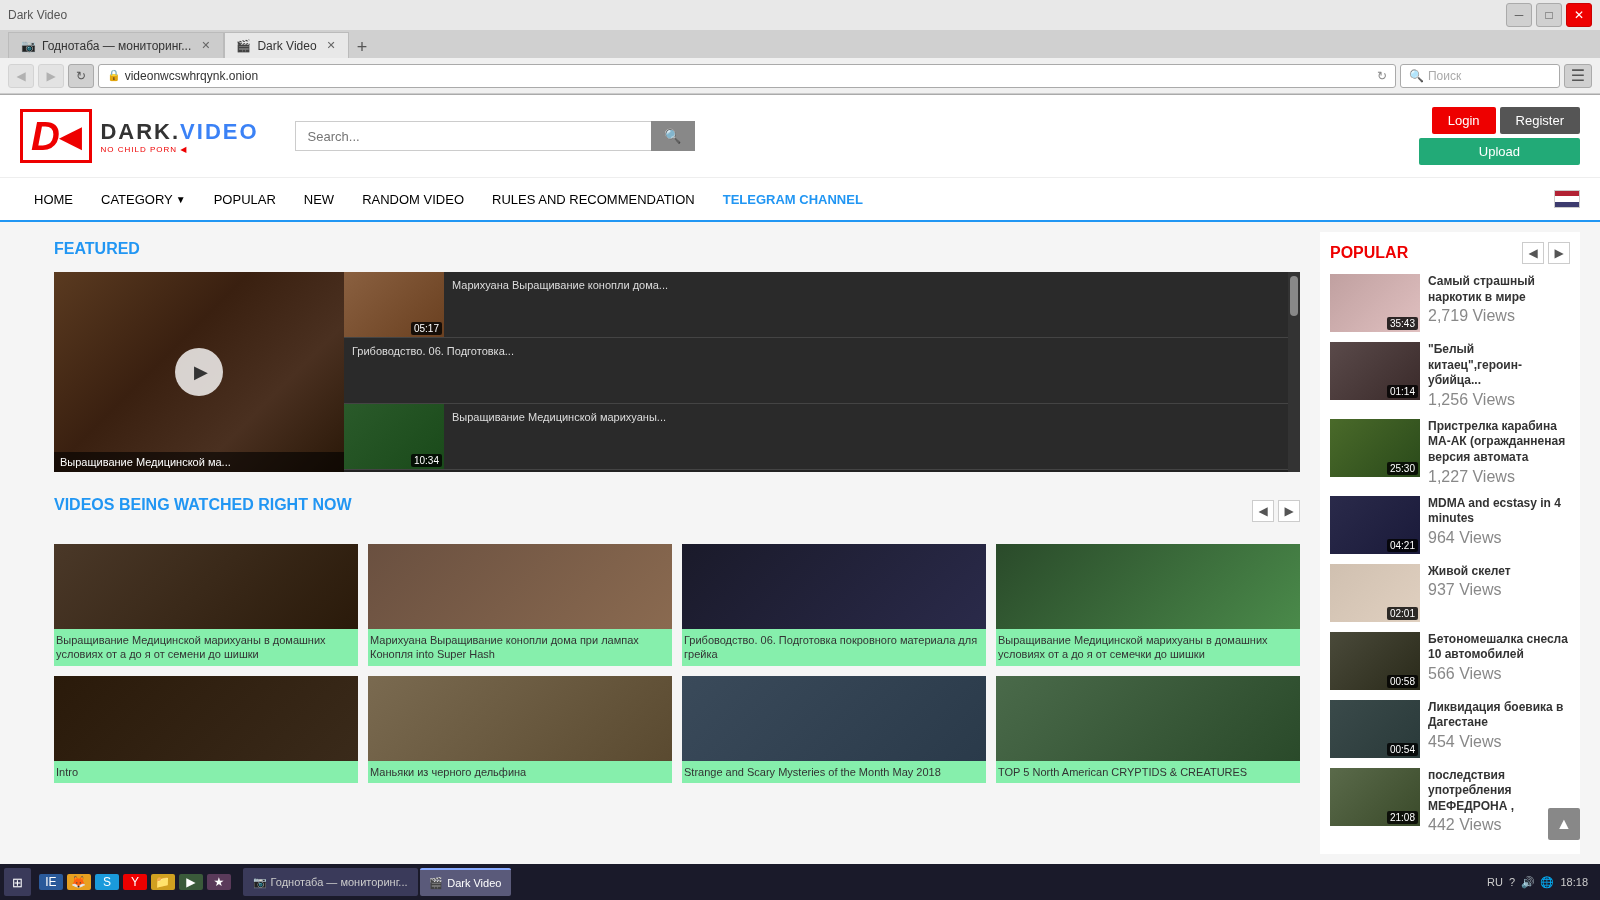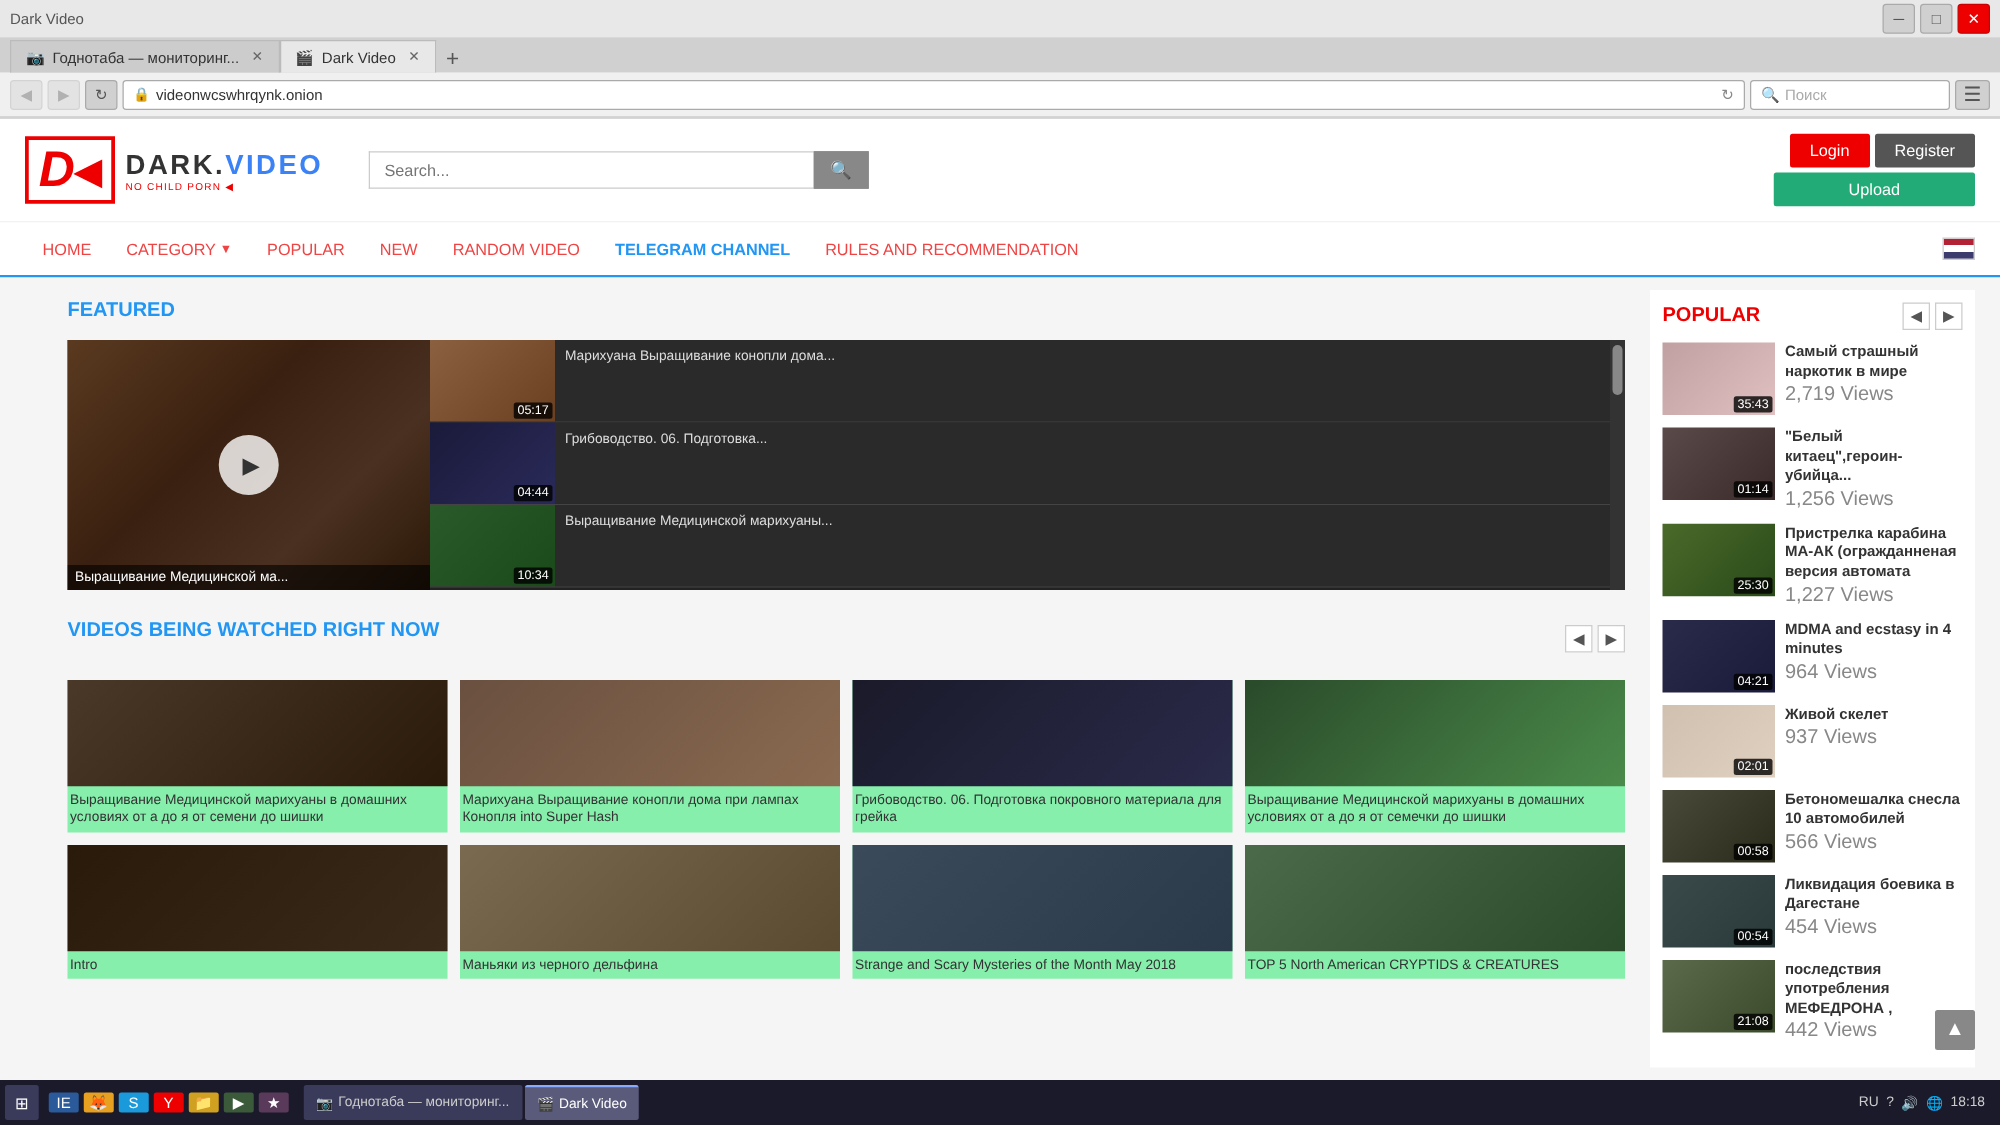--- a/index.html
+++ b/index.html
@@ -31,21 +31,21 @@
     .search-input { flex: 1; border: 1px solid #ccc; padding: 6px 12px; font-size: 13px; border-right: none; outline: none; }
     .search-btn { background: #888; border: 1px solid #888; padding: 6px 12px; color: white; cursor: pointer; font-size: 14px; }
     .header-actions { margin-left: auto; display: flex; flex-direction: column; align-items: flex-end; gap: 4px; }
     .auth-btns { display: flex; gap: 4px; }
     .btn-login { background: #e00; color: white; border: none; padding: 6px 16px; font-size: 13px; cursor: pointer; border-radius: 2px; }
     .btn-register { background: #555; color: white; border: none; padding: 6px 16px; font-size: 13px; cursor: pointer; border-radius: 2px; }
     .btn-upload { background: #2a7; color: white; border: none; padding: 6px 60px; font-size: 13px; cursor: pointer; border-radius: 2px; }
 
     
     .site-nav { display: flex; align-items: center; padding: 0 20px; background: white; border-bottom: 2px solid #2196f3; height: 44px; gap: 0; }
-    .nav-item { padding: 0 14px; height: 44px; display: flex; align-items: center; font-size: 13px; color: #ef4444; cursor: pointer; text-decoration: none; font-weight: 500; }
+    .nav-item { padding: 0 14px; height: 44px; display: flex; align-items: center; font-size: 13px; color: #000000; cursor: pointer; text-decoration: none; font-weight: 500; }
     .nav-item.telegram { color: #2196f3; font-weight: bold; }
     .nav-item .arrow { font-size: 10px; margin-left: 3px; }
     .nav-flag { margin-left: auto; width: 26px; height: 18px; background: linear-gradient(to bottom, #b22234 33%, white 33%, white 66%, #3c3b6e 66%); border: 1px solid #ccc; }
 
     
     .main-layout { display: flex; padding: 10px 20px; gap: 20px; background: #f5f5f5; }
     .left-sidebar { width: 14px; background: #f5f5f5; }
     .content-area { flex: 1; }
     .right-sidebar { width: 260px; }
 
@@ -197,22 +197,22 @@
 
     <nav class="site-nav">
       <a class="nav-item">HOME</a>
       <a class="nav-item">
         <span>CATEGORY</span>
         <span class="arrow">▼</span>
       </a>
       <a class="nav-item">POPULAR</a>
       <a class="nav-item">NEW</a>
       <a class="nav-item">RANDOM VIDEO</a>
+      <a class="nav-item">RULES AND RECOMMENDATION</a>
       <a class="nav-item telegram">TELEGRAM CHANNEL</a>
-      <a class="nav-item">RULES AND RECOMMENDATION</a>
       <div class="nav-flag"></div>
     </nav>
 
     <div class="main-layout">
 
       <div class="left-sidebar"></div>
 
       <div class="content-area">
 
         <div>
@@ -233,24 +233,20 @@
               <div class="featured-item">
                 <div class="featured-item-thumb thumb-1">
                   <div style="width:100%;height:100%;background:linear-gradient(135deg,#8a6040 0%,#6a4020 100%);"></div>
                   <span class="thumb-duration">05:17</span>
                 </div>
                 <div class="featured-item-info">
                   <div class="featured-item-title">Марихуана Выращивание конопли дома...</div>
                 </div>
               </div>
               <div class="featured-item">
-                <div class="featured-item-thumb thumb-2">
-                  <div style="width:100%;height:100%;background:linear-gradient(135deg,#1a1a3a 0%,#2a2a5a 100%);"></div>
-                  <span class="thumb-duration">04:44</span>
-                </div>
                 <div class="featured-item-info">
                   <div class="featured-item-title">Грибоводство. 06. Подготовка...</div>
                 </div>
               </div>
               <div class="featured-item">
                 <div class="featured-item-thumb thumb-3">
                   <div style="width:100%;height:100%;background:linear-gradient(135deg,#2a5a2a 0%,#1a4a1a 100%);"></div>
                   <span class="thumb-duration">10:34</span>
                 </div>
                 <div class="featured-item-info">

